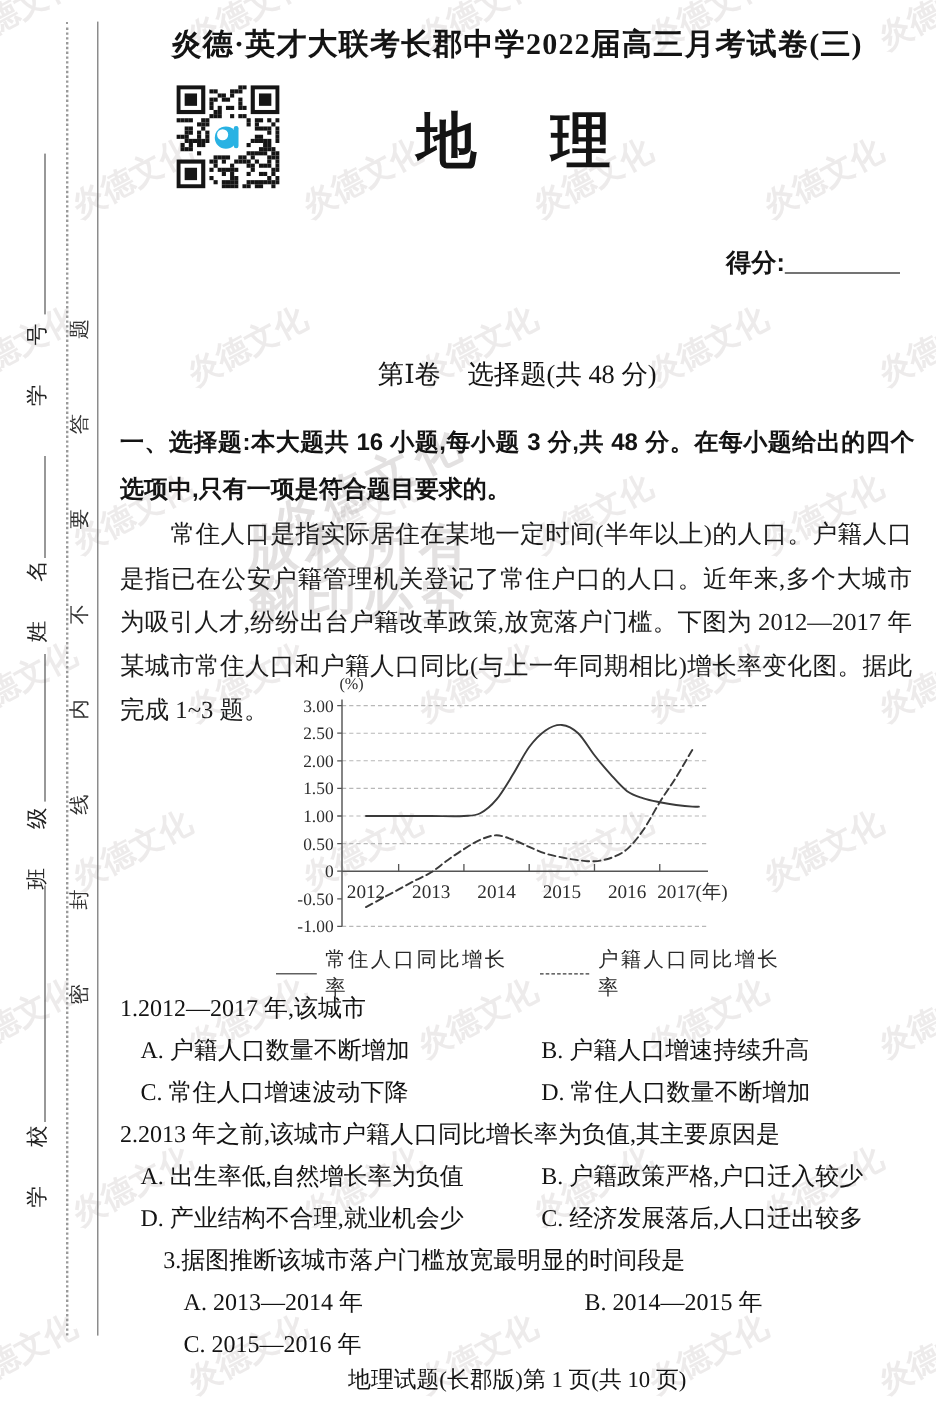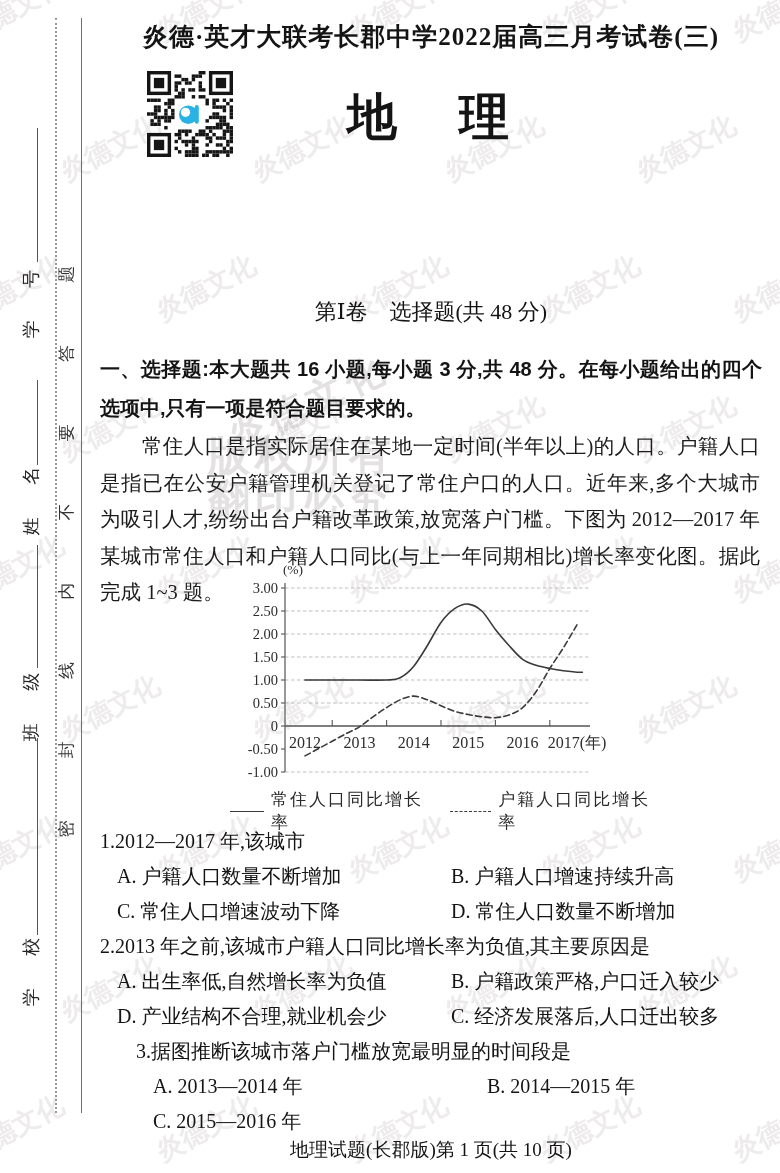--- a/index.html
+++ b/index.html
@@ -324,20 +324,23 @@
       <rect x="1" y="19" width="5" height="5" fill="#fff"></rect>
       <rect x="2" y="20" width="3" height="3" fill="#151515"></rect>
       <rect x="8.6" y="8.6" width="7.8" height="7.8" rx="1.7" fill="#fff"></rect>
       <circle cx="12" cy="12.7" r="2.7" fill="#29b2e3"></circle>
       <circle cx="11.2" cy="12" r="1.35" fill="#fff"></circle>
       <rect x="13.9" y="9.9" width="1.15" height="5.4" rx="0.55" fill="#29b2e3"></rect>
     </svg>
 
   <div id="subject-title">地　理</div>
 
+  <div id="score-row">
+    <span class="lbl">得分:</span><span id="score-blank"></span>
+  </div>
 
 
   <div id="section-heading">第Ⅰ卷　选择题(共 48 分)</div>
 
   <div id="question-directions">一、选择题:本大题共 16 小题,每小题 3 分,共 48 分。在每小题给出的四个选项中,只有一项是符合题目要求的。</div>
 
   <div id="reading-passage">常住人口是指实际居住在某地一定时间(半年以上)的人口。户籍人口是指已在公安户籍管理机关登记了常住户口的人口。近年来,多个大城市为吸引人才,纷纷出台户籍改革政策,放宽落户门槛。下图为 2012—2017 年某城市常住人口和户籍人口同比(与上一年同期相比)增长率变化图。据此完成 1~3 题。</div>
 
   <div id="chart-wrap">
     <svg id="chart-svg" width="394" height="225" viewBox="0 0 394 225">

